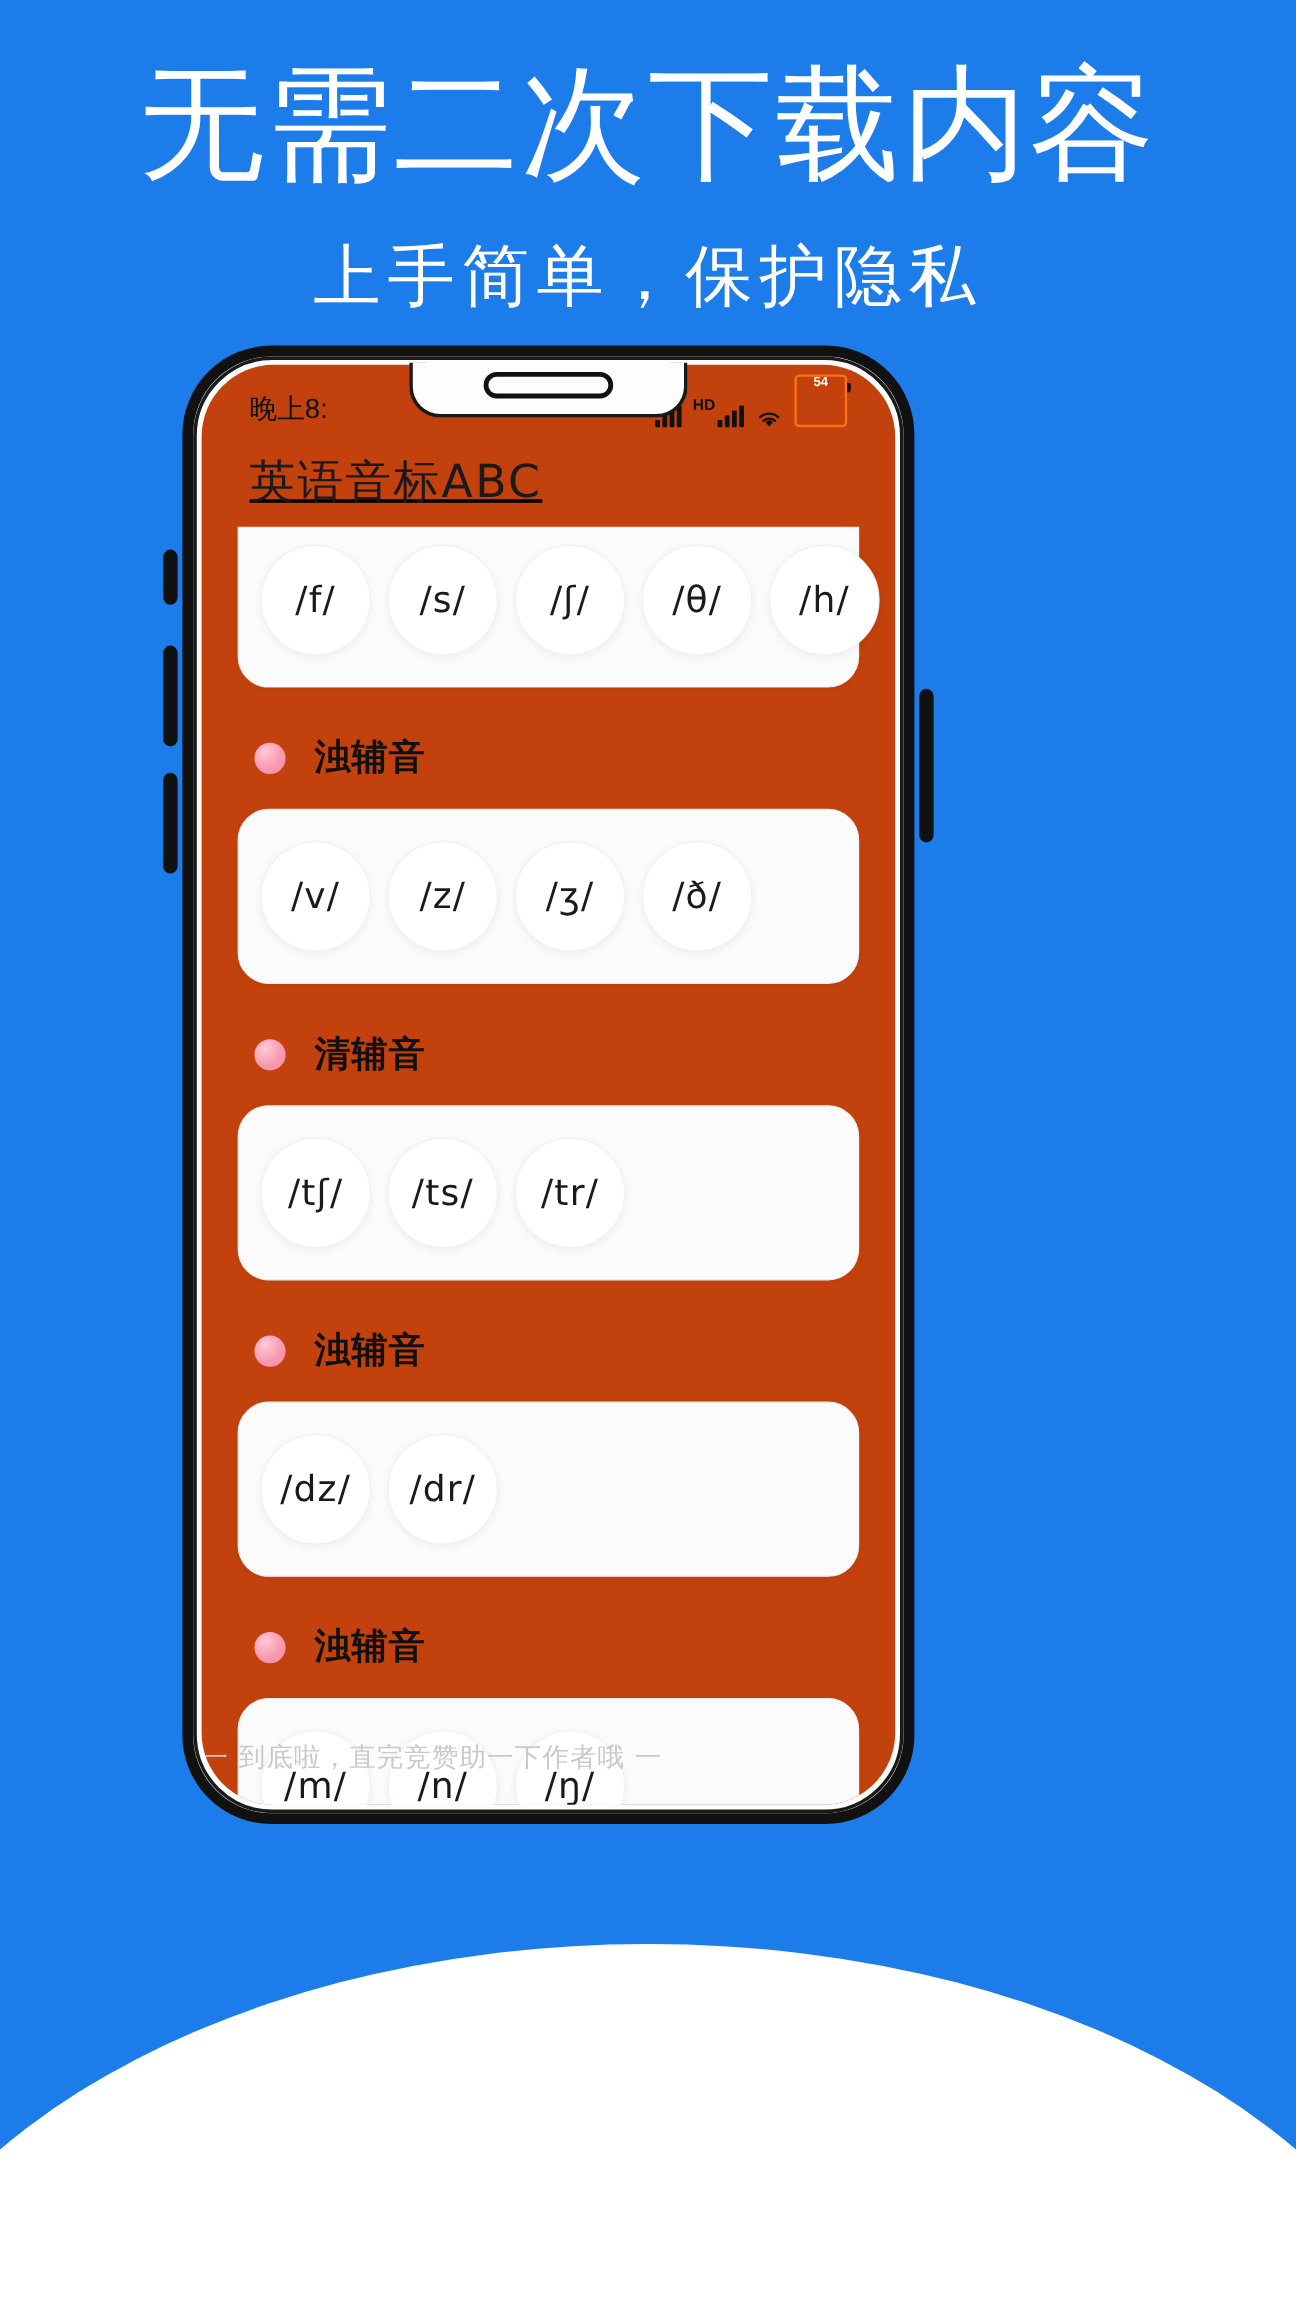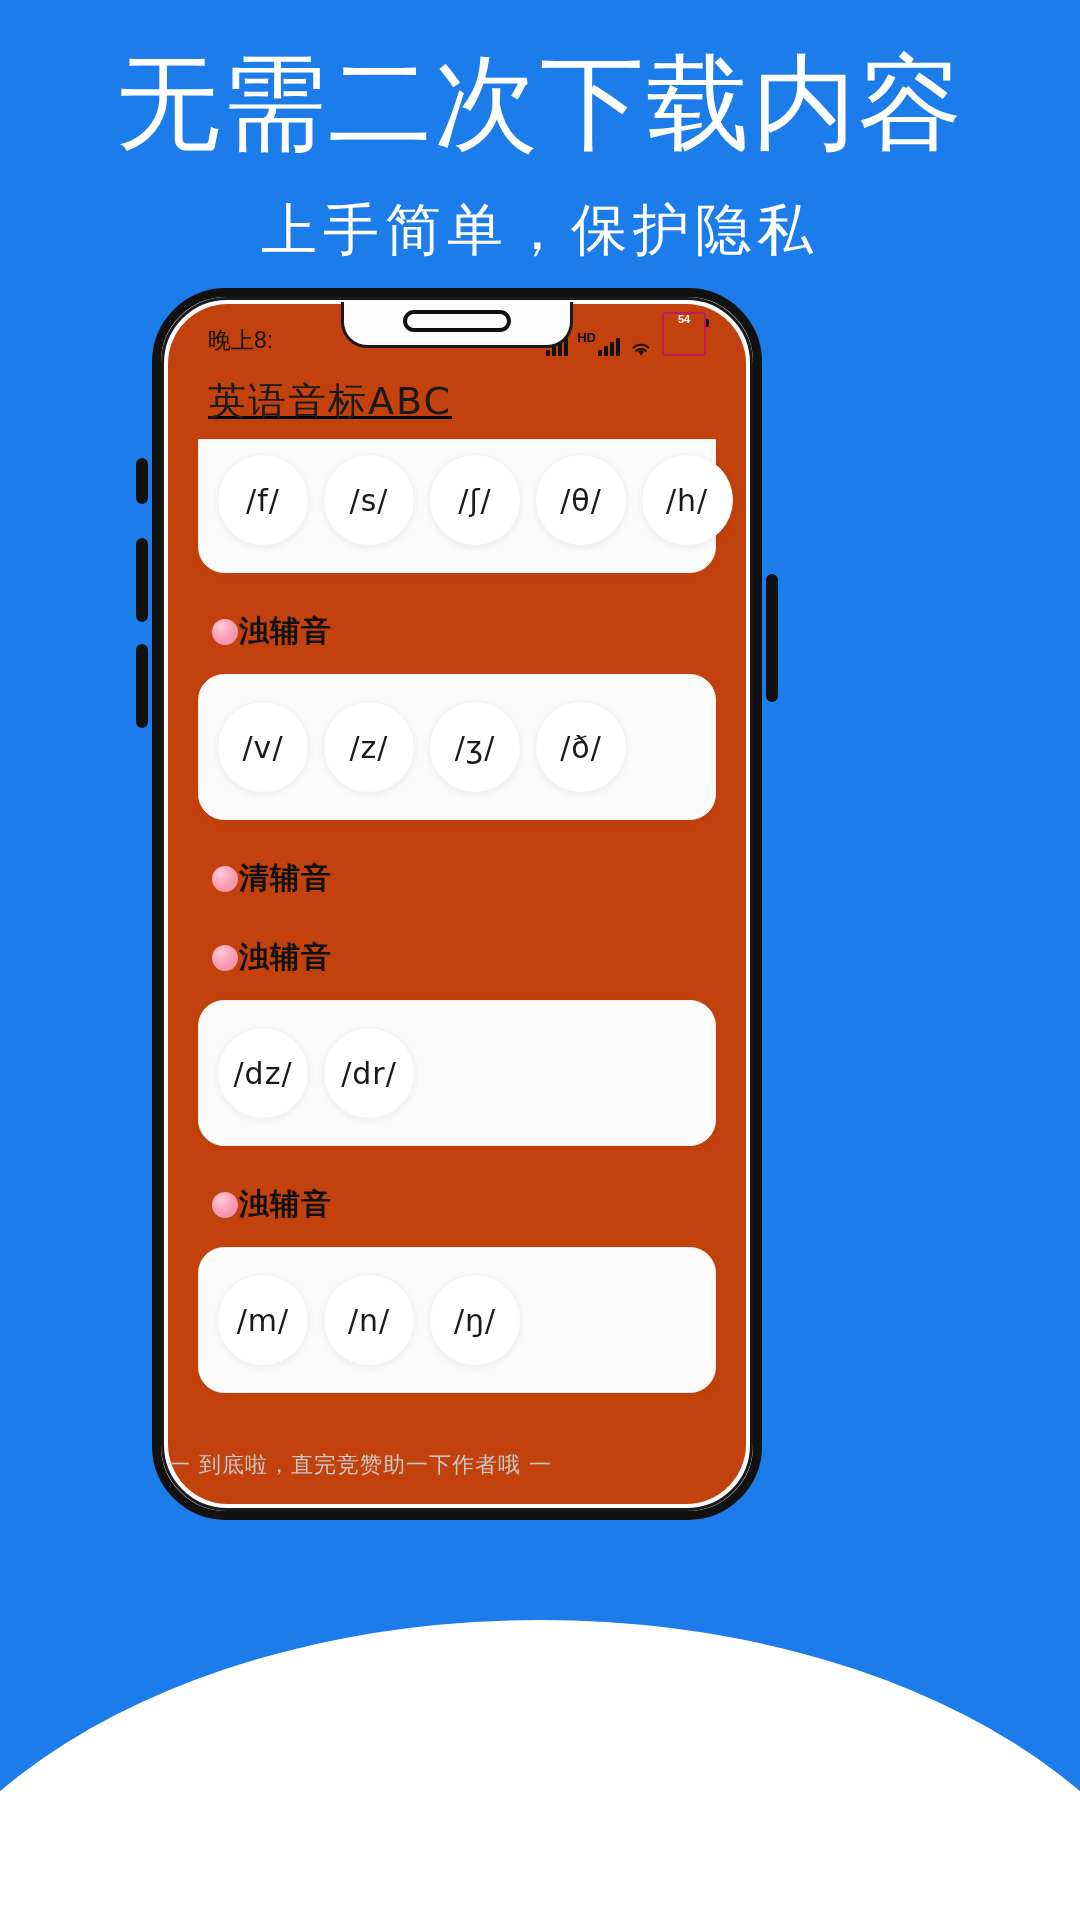--- a/index.html
+++ b/index.html
@@ -125,21 +125,21 @@
   .bars i { display:block; width:4px; background:#111; border-radius:1px; }
   .bars i:nth-child(1){height:6px;}
   .bars i:nth-child(2){height:10px;}
   .bars i:nth-child(3){height:14px;}
   .bars i:nth-child(4){height:18px;}
   #hd-label { font-size:13px; font-weight:bold; line-height:1; margin-bottom:12px; }
   #hd-wrap { display:flex; align-items:flex-end; gap:2px; }
   #wifi-icon { width:24px; height:18px; position:relative; }
   #battery {
     width:36px; height:18px;
-    border:2px solid #be185d; border-radius:4px;
+    border:2px solid #f97316; border-radius:4px;
     position:relative; display:flex; align-items:center;
     padding:20px;
   }
   #battery:after {
     content:""; position:absolute; right:-5px; top:5px;
     width:3px; height:8px; background:#111; border-radius:0 2px 2px 0;
   }
   #battery-fill { height:100%; width:88%; background:#111; border-radius:2px; }
   #battery-num {
     position:absolute; left:0; right:0; top:-1px;
@@ -177,21 +177,21 @@
     background:#ffffff;
     border:1px solid #f2f2f2;
     box-shadow:0 2px 7px rgba(0,0,0,0.06);
     display:flex; align-items:center; justify-content:center;
     font-size:30px; color:#1a1a1a;
     font-family:"DejaVu Sans","Liberation Sans",sans-serif;
     letter-spacing:1px;
     flex:0 0 auto;
   }
   .section-head {
-    display:flex; align-items:center; gap:1px;
+    display:flex; align-items:center; gap:24px;
     margin:38px 0 22px 14px;
   }
   .dot {
     width:26px; height:26px; border-radius:50%;
     background:radial-gradient(circle at 35% 30%, #ffc9d6 0%, #f79ab1 55%, #ef8ba6 100%);
     flex:0 0 auto;
   }
   .section-title {
     font-size:30px; color:#111; font-weight:bold; letter-spacing:1px;
     font-family:"DejaVu Sans","Liberation Sans",sans-serif;
@@ -281,20 +281,25 @@
         <div class="group-card">
           <div class="chip">/v/</div>
           <div class="chip">/z/</div>
           <div class="chip">/ʒ/</div>
           <div class="chip">/ð/</div>
         </div>
         <div class="section-head">
           <span class="dot"></span>
           <span class="section-title">清辅音</span>
         </div>
+        <div class="group-card">
+          <div class="chip">/tʃ/</div>
+          <div class="chip">/ts/</div>
+          <div class="chip">/tr/</div>
+        </div>
         <div class="section-head">
           <span class="dot"></span>
           <span class="section-title">浊辅音</span>
         </div>
         <div class="group-card">
           <div class="chip">/dz/</div>
           <div class="chip">/dr/</div>
         </div>
         <div class="section-head">
           <span class="dot"></span>

